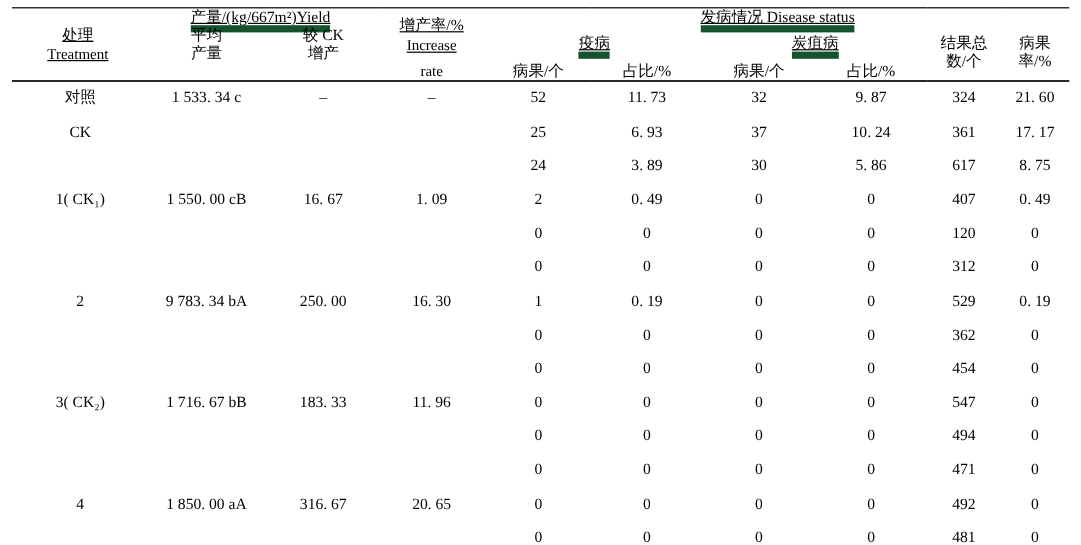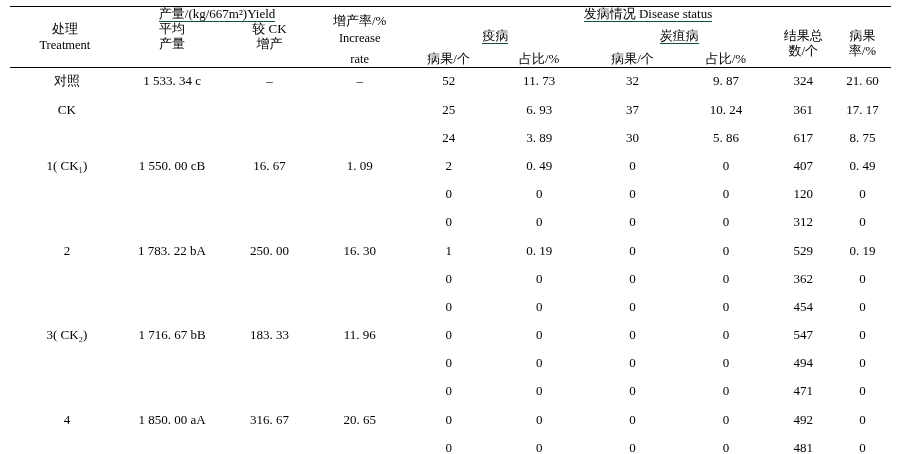--- a/index.html
+++ b/index.html
@@ -34,21 +34,22 @@
     text-align: center;
   }
   
   .rule-top {
     border-top: 1.6px solid #000;
   }
   .rule-mid {
     border-bottom: 1.2px solid #000;
   }
   .underline-span {
-    border-bottom: 1px solid #14532d;
+    border-bottom: 6px solid #14532d;
+    text-decoration: underline;
   }
   .hdr-cell {
     padding: 2px 4px;
     white-space: nowrap;
   }
   .hdr-tall {
     padding: 3px 4px 4px 4px;
   }
   .grouplabel {
     padding: 2px 4px 3px 4px;
@@ -73,20 +74,21 @@
   .col-a2    { width: 96px; }
   .col-b1    { width: 96px; }
   .col-b2    { width: 96px; }
   .col-total { width: 62px; }
   .col-rate  { width: 58px; }
   .head-en {
     font-size: 12.5px;
   }
   .two-line {
     line-height: 1.35;
+    text-decoration: underline;
   }
 </style>
 </head>
 <body>
 
 <div id="sheet">
   <table class="tbl">
     <colgroup>
       <col class="col-treat">
       <col class="col-yield">
@@ -223,21 +225,21 @@
         <td></td>
         <td>0</td>
         <td>0</td>
         <td>0</td>
         <td>0</td>
         <td>312</td>
         <td>0</td>
       </tr>
       <tr class="body-row">
         <td class="col-treat">2</td>
-        <td>1 783. 22 bA</td>
+        <td>9 783. 34 bA</td>
         <td>250. 00</td>
         <td>16. 30</td>
         <td>1</td>
         <td>0. 19</td>
         <td>0</td>
         <td>0</td>
         <td>529</td>
         <td>0. 19</td>
       </tr>
       <tr class="body-row">

